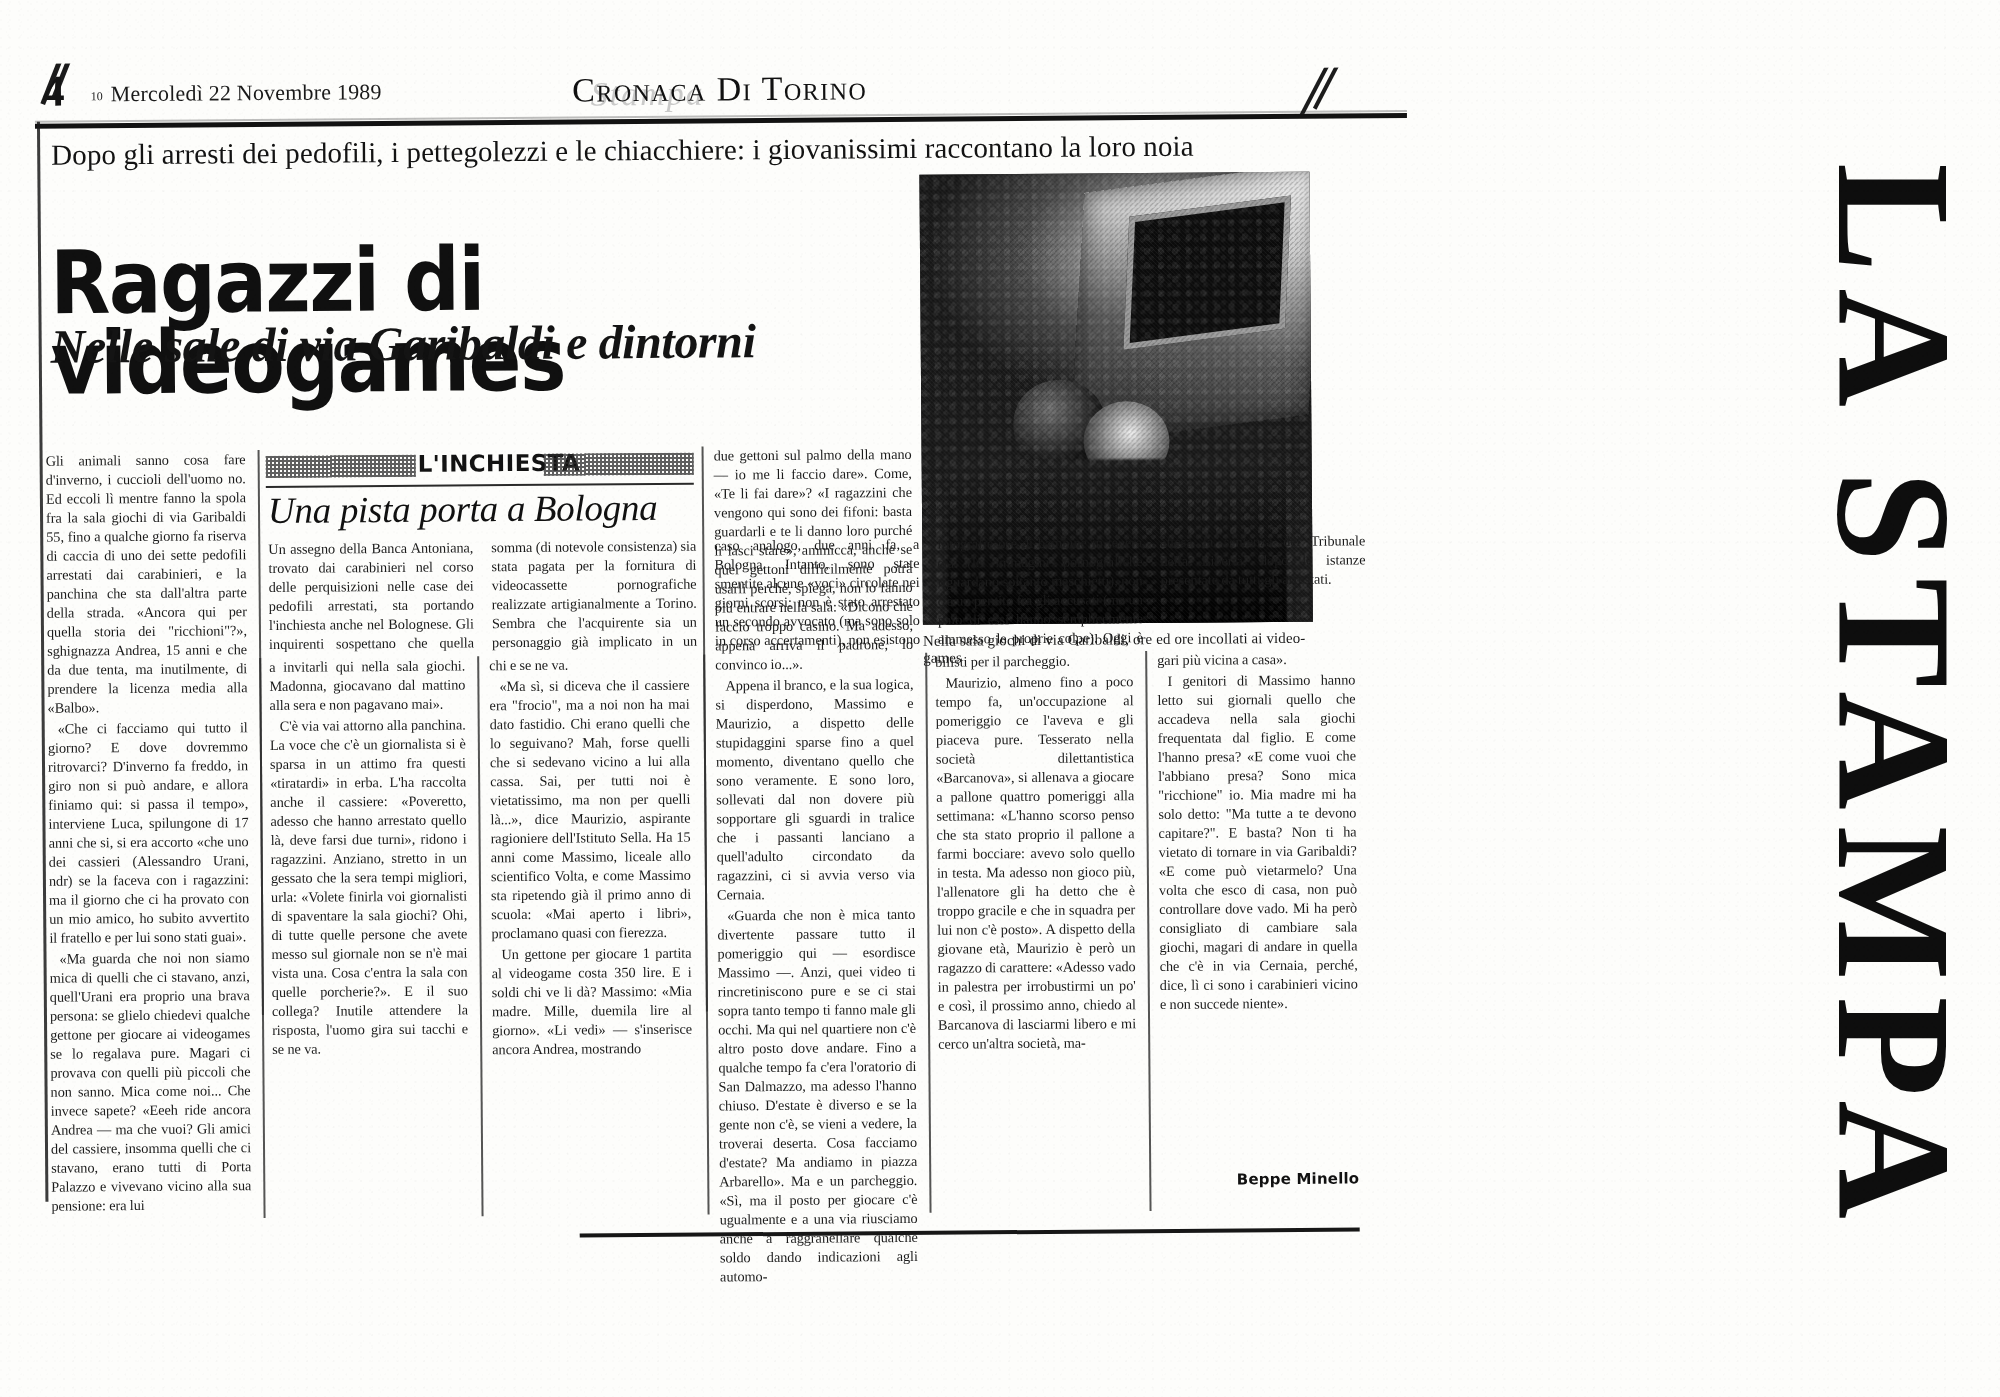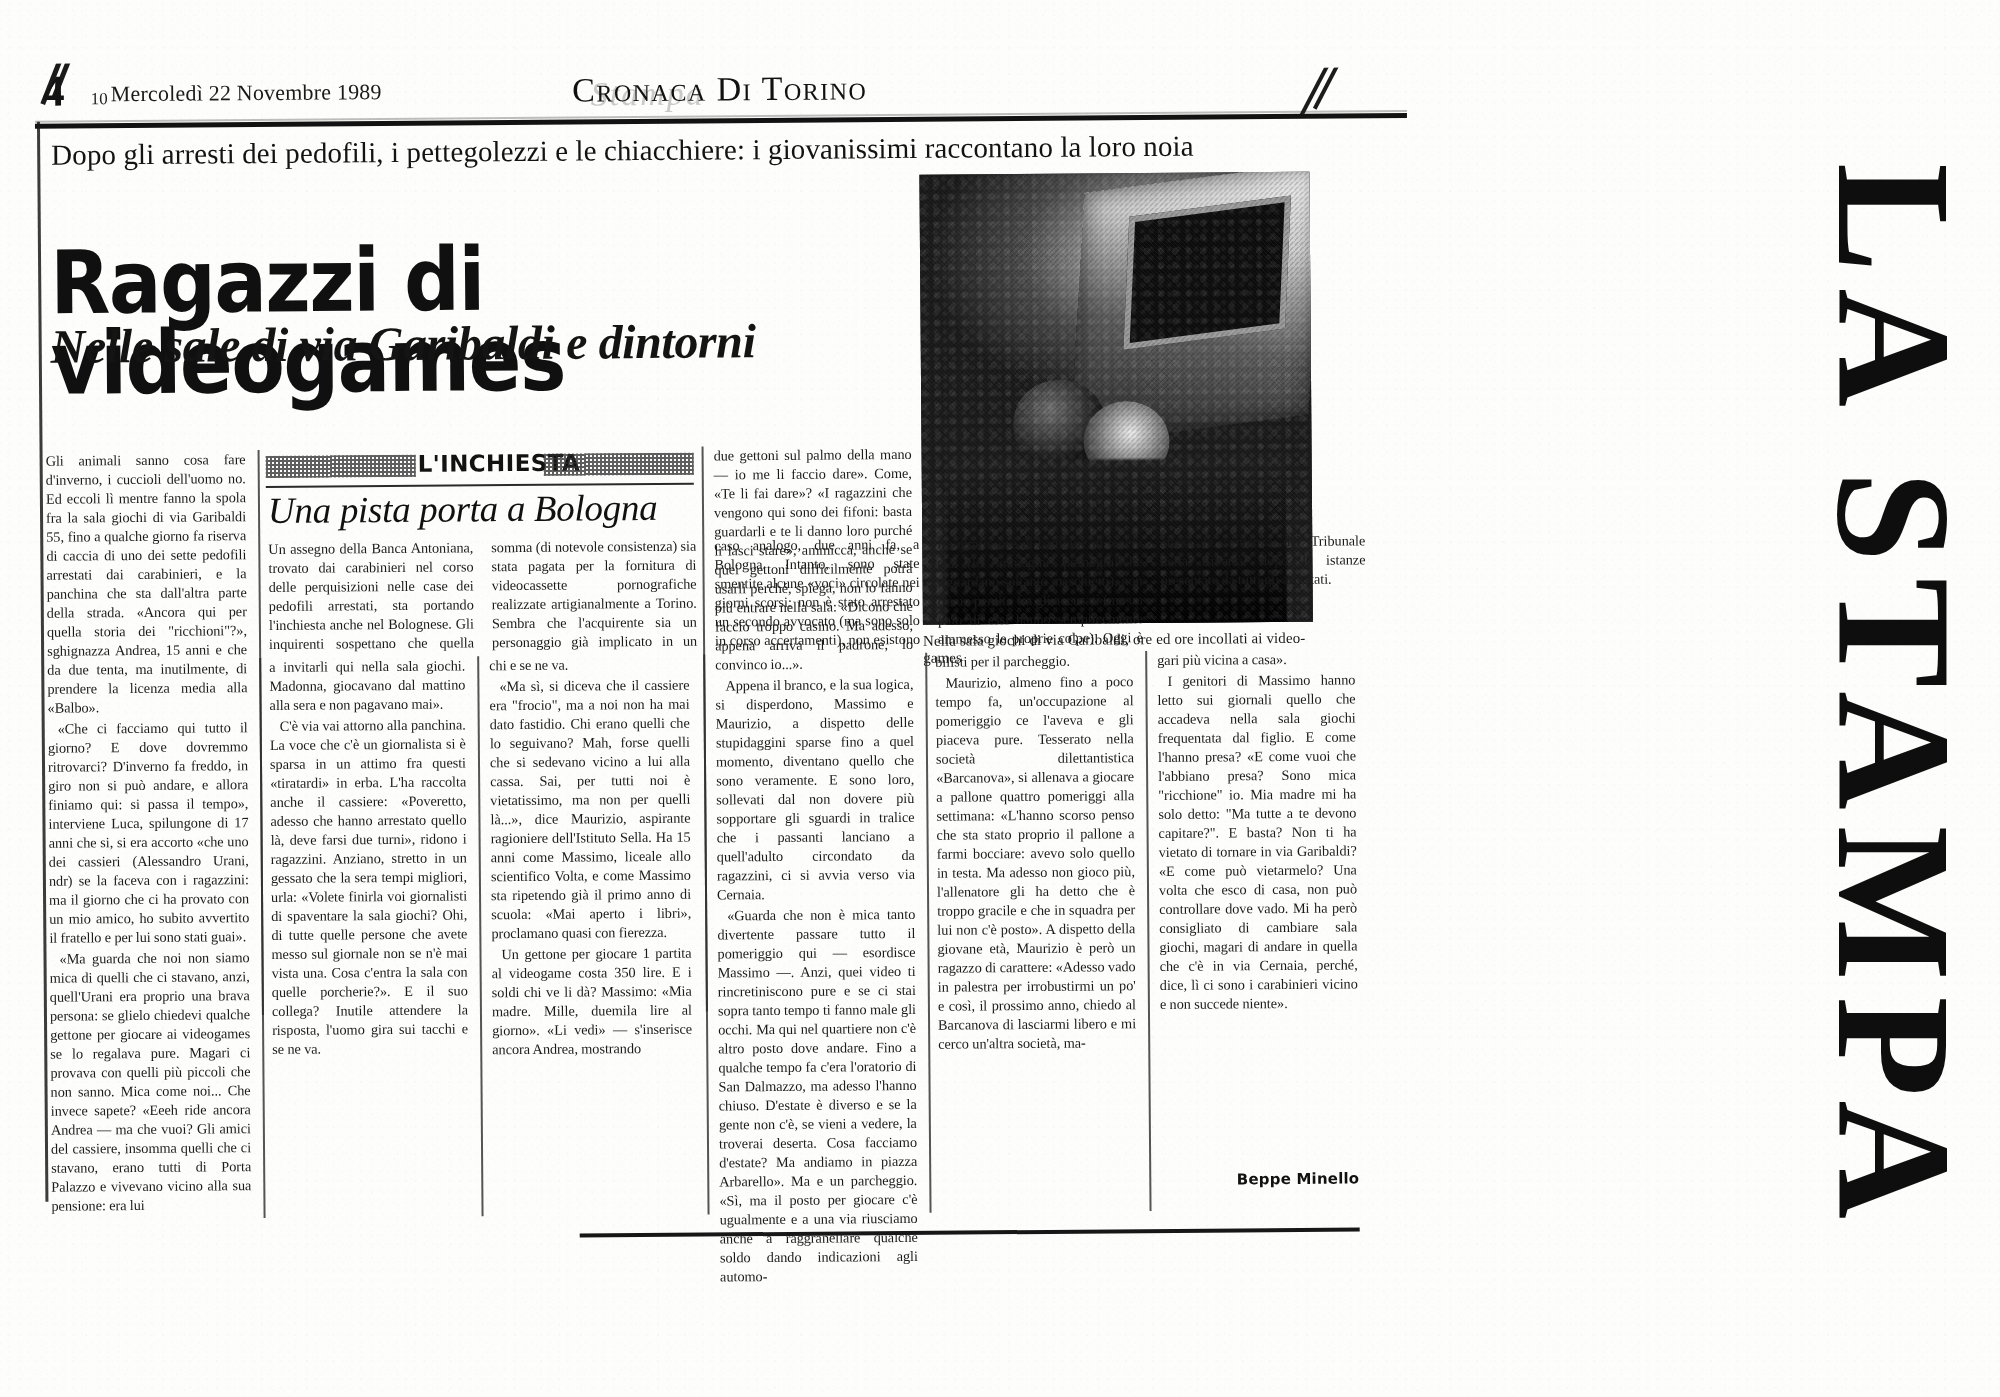--- a/index.html
+++ b/index.html
@@ -85,21 +85,21 @@
     background: #1b1b1b;
     transform: rotate(22deg);
   }
   .folio-slash::before { left: 10px; }
   .folio-slash::after  { left: 20px; height: 40px; }
 
   .folio-small {
     position: absolute;
     left: 56px;
     top: 12px;
-    font-size: 17px;
+    font-size: 12px;
     color: #222;
   }
   .folio-date {
     position: absolute;
     left: 76px;
     top: 4px;
     font-size: 22px;
     color: #1a1a1a;
     letter-spacing: .2px;
   }

